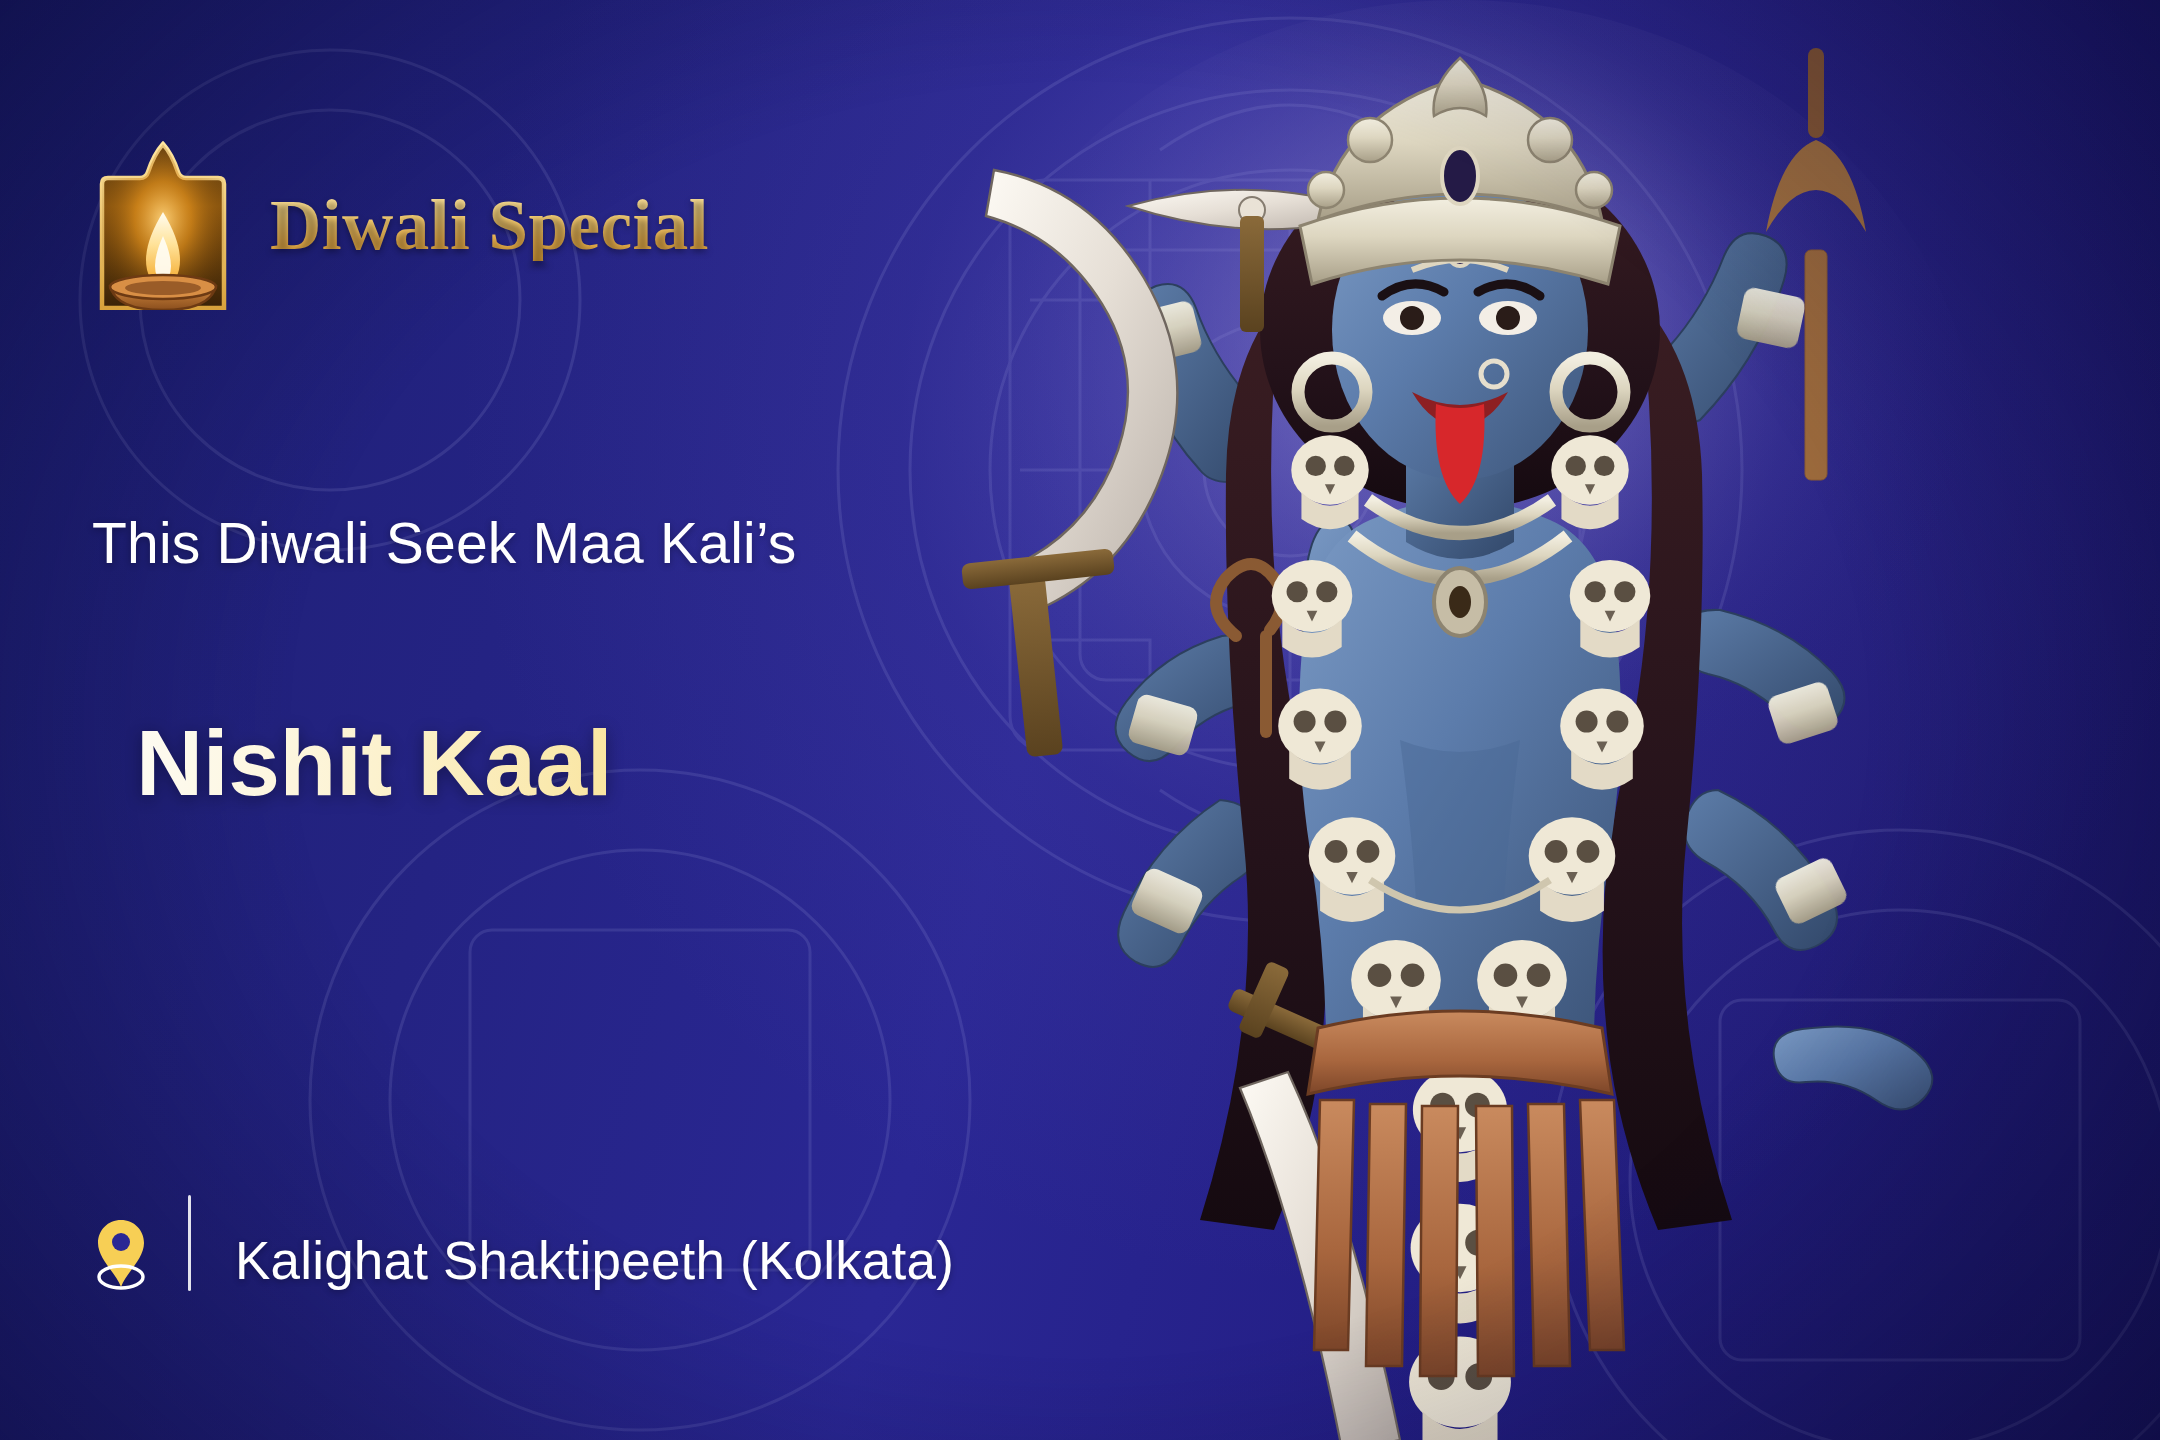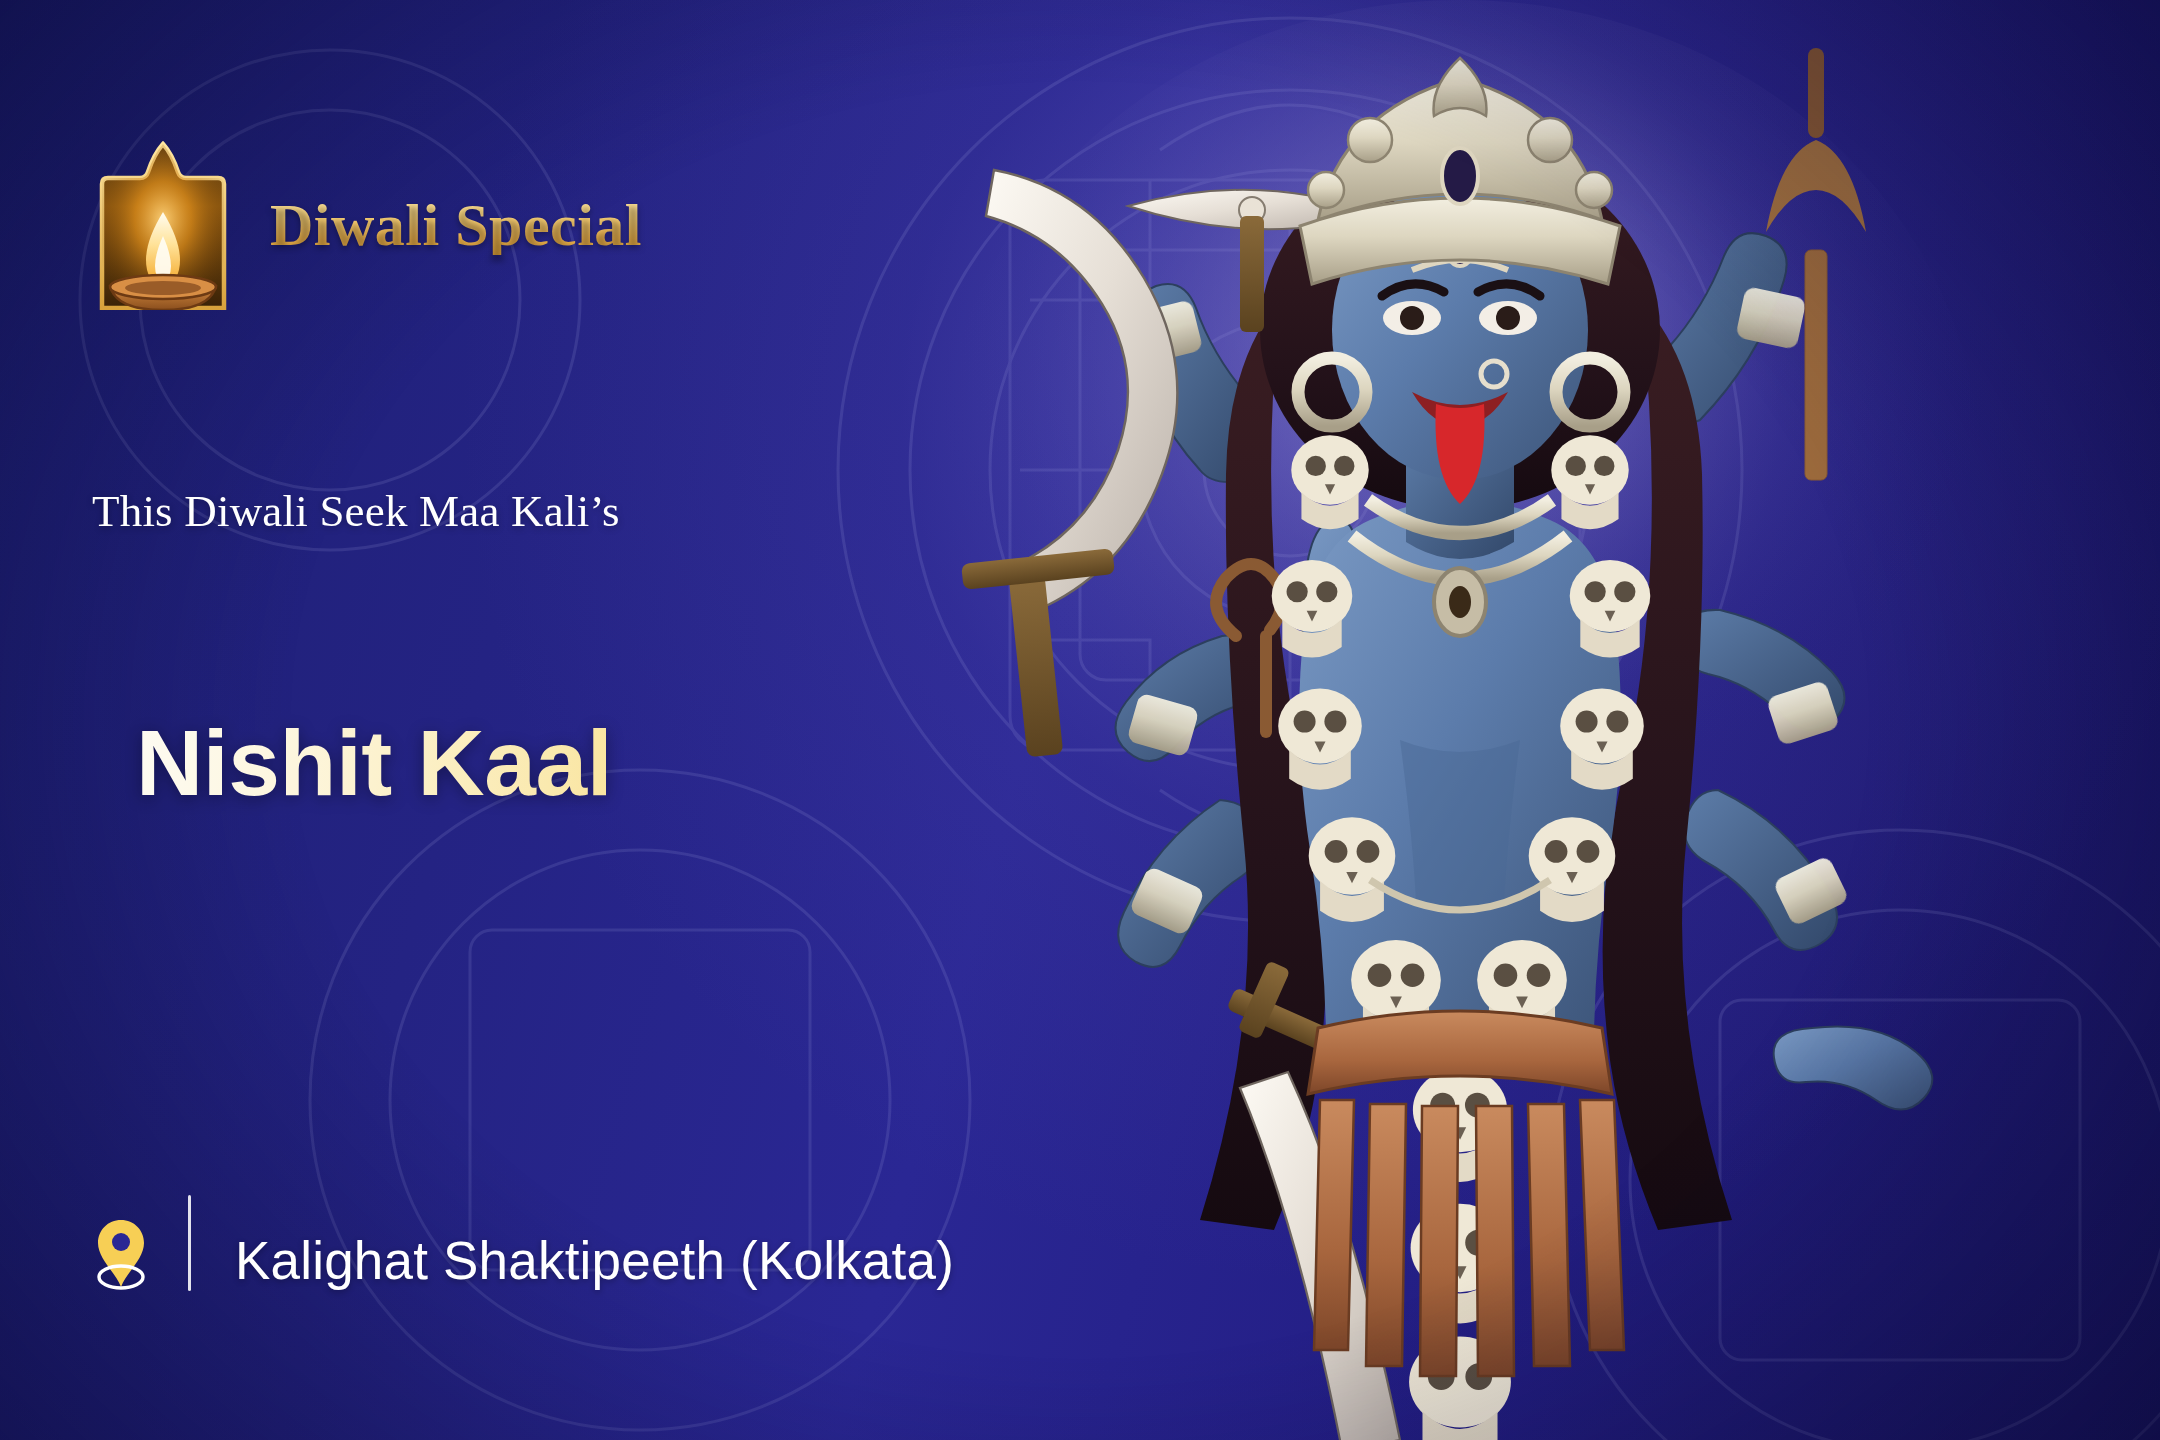--- a/index.html
+++ b/index.html
@@ -32,34 +32,33 @@
 
   .brand{position:absolute;left:92px;top:140px;display:flex;align-items:center;gap:36px;}
 
   .diya-badge{
     width:142px;height:170px;position:relative;flex:0 0 auto;
   }
   .diya-badge svg{width:142px;height:170px;display:block;}
 
   .brand-title{
     font-family:"Liberation Serif","DejaVu Serif",serif;
-    font-weight:700;font-size:60px;line-height:1;
+    font-weight:700;font-size:71px;line-height:1;
     letter-spacing:0.5px;
     background:linear-gradient(180deg,#ffe9a8 0%,#fad277 38%,#efb44e 72%,#e0a339 100%);
     -webkit-background-clip:text;background-clip:text;color:transparent;
     text-shadow:0 3px 6px rgba(0,0,0,.35);
     white-space:nowrap;
   }
 
   .subtitle{
-    position:absolute;left:92px;top:480px;width:880px;
-    color:#ffffff;font-size:45px;font-weight:400;line-height:1.38;
+    position:absolute;left:92px;top:504px;width:880px;
+    color:#ffffff;font-size:57px;font-weight:400;line-height:1.38;
     letter-spacing:0.2px;
     text-shadow:0 2px 7px rgba(0,0,0,.30);
-    font-family:Liberation Serif, serif;
   }
   .subtitle div{white-space:nowrap;}
 
   .headline{
     position:absolute;left:92px;top:700px;width:950px;
     font-size:93px;font-weight:700;line-height:1.36;letter-spacing:-0.4px;
   }
   .headline div{
     white-space:nowrap;
     background:linear-gradient(96deg,#fdfbf2 0%,#fdf6dd 18%,#fae9ae 46%,#f7d873 74%,#f6cf52 100%);

